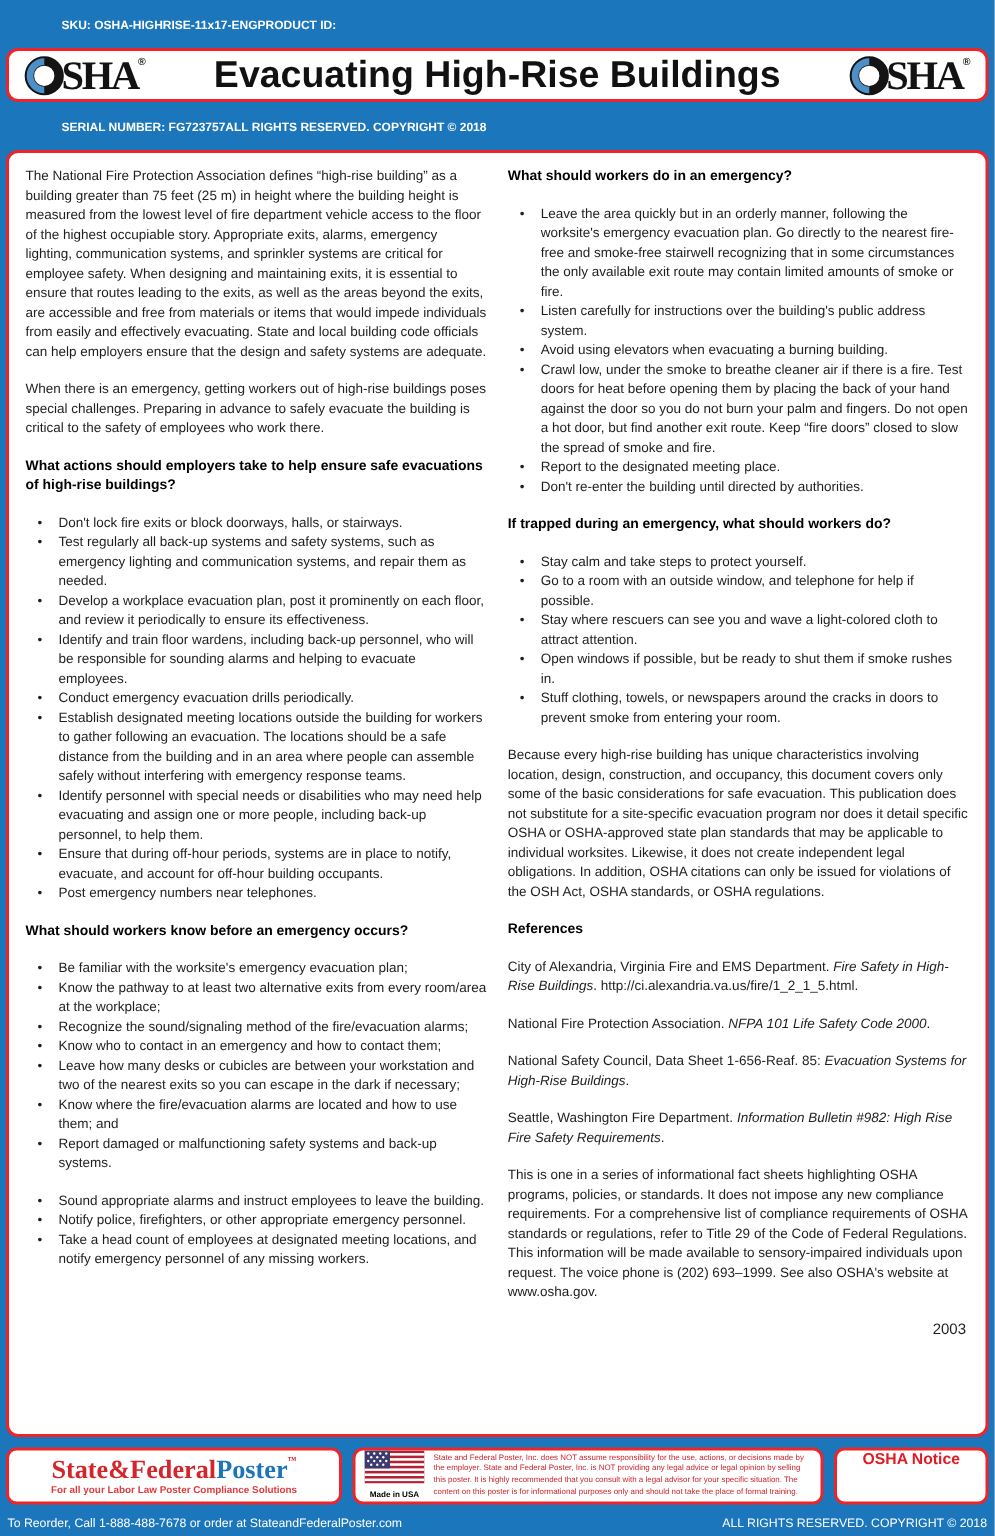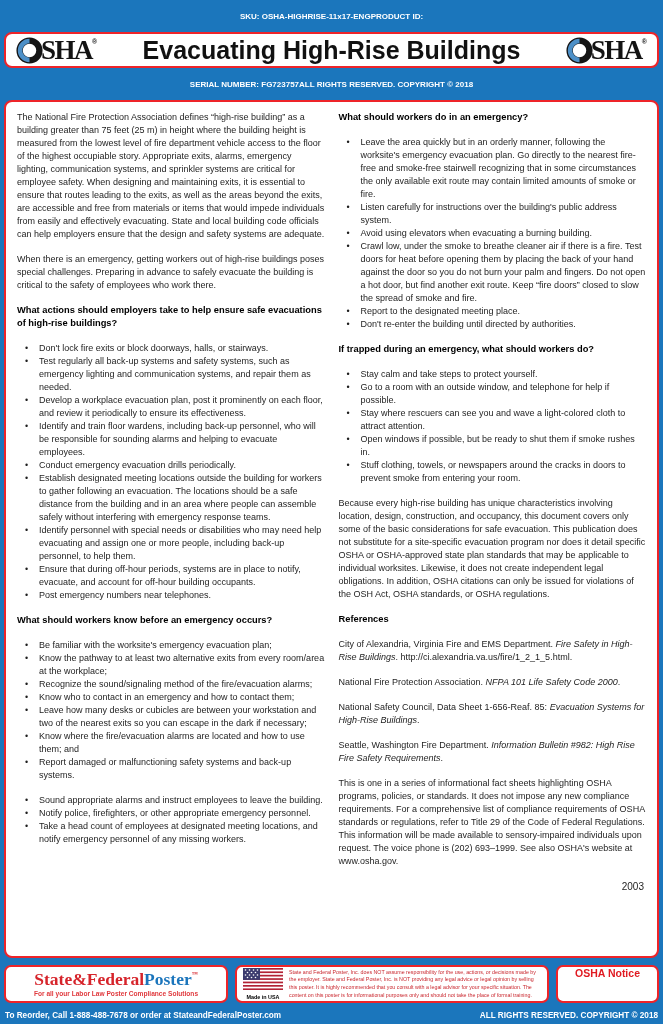--- a/index.html
+++ b/index.html
@@ -1,21 +1,21 @@
 <!DOCTYPE html>
 <html><head>
 <meta charset="utf-8">
 <style>
   * { box-sizing: border-box; margin: 0; padding: 0; }
   html, body { width: 663px; }
   body { font-family: "Liberation Sans", sans-serif; background: #1B76BC; }
   .page { width: 663px; height: 1024px; background: #1B76BC; display: flex; flex-direction: column; overflow: hidden; }
 
-  .topbar, .serialbar { height: 13px; display: flex; justify-content: center; align-items: center;
-    color: #fff; font-size: 8px; font-weight: bold; padding: 16px 5px; flex: none; }
+  .topbar, .serialbar { height: 13px; display: flex; justify-content: flex-start; align-items: center;
+    color: #fff; font-size: 8px; font-weight: bold; padding: 16px 5px; flex: none; margin-left: 36px; }
 
   .header-box { background: #fff; border: 2.5px solid #EE2429; border-radius: 8px; margin: 0 4px; height: 36px;
     display: flex; align-items: center; justify-content: space-between; padding: 0 10px; flex: none; }
   .osha-logo { display: flex; align-items: center; }
   .logo-sha { font-family: "Liberation Serif", serif; font-weight: bold; font-size: 27px; line-height: 1;
     letter-spacing: -1.5px; color: #131313; margin-left: -2px; }
   .logo-reg { font-size: 7px; vertical-align: top; font-weight: bold; color: #131313; position: relative; top: -9px; }
   .page-title { font-size: 25px; font-weight: bold; color: #111; white-space: nowrap; }
 
   .main-box { background: #fff; border: 2.5px solid #EE2429; border-radius: 8px; margin: 0 4px; flex: 1;
@@ -37,21 +37,21 @@
   .brand-tagline { color: #E03A3E; font-size: 6.6px; font-weight: bold; margin-top: 2px; white-space: nowrap; }
   .middle-box { background: #fff; border: 2px solid #EE2429; border-radius: 7px; flex: 1;
     display: flex; align-items: center; padding: 2px 4px; gap: 4px; }
   .flag-wrap { width: 44px; flex: none; text-align: center; }
   .made-usa { font-size: 5.4px; font-weight: bold; color: #000; line-height: 1.2; }
   .disclaimer { color: #C9252C; font-size: 5.3px; line-height: 1.45; flex: 1; }
   .notice-box { background: #fff; border: 2px solid #EE2429; border-radius: 7px; width: 103px;
     display: flex; justify-content: center; color: #E01B22; font-weight: bold; font-size: 10.5px; }
 
   .bottombar { height: 17px; display: flex; justify-content: space-between; align-items: center;
-    color: #fff; font-size: 8.2px; font-weight: bold; padding: 0 5px; flex: none; }
+    color: #fff; font-size: 8.2px; font-weight: normal; padding: 0 5px; flex: none; }
 </style>
 </head>
 <body>
 
 <div class="page">
 
   <div class="topbar">
     <span>SKU: OSHA-HIGHRISE-11x17-ENG</span>
     <span>PRODUCT ID:</span>
   </div>

